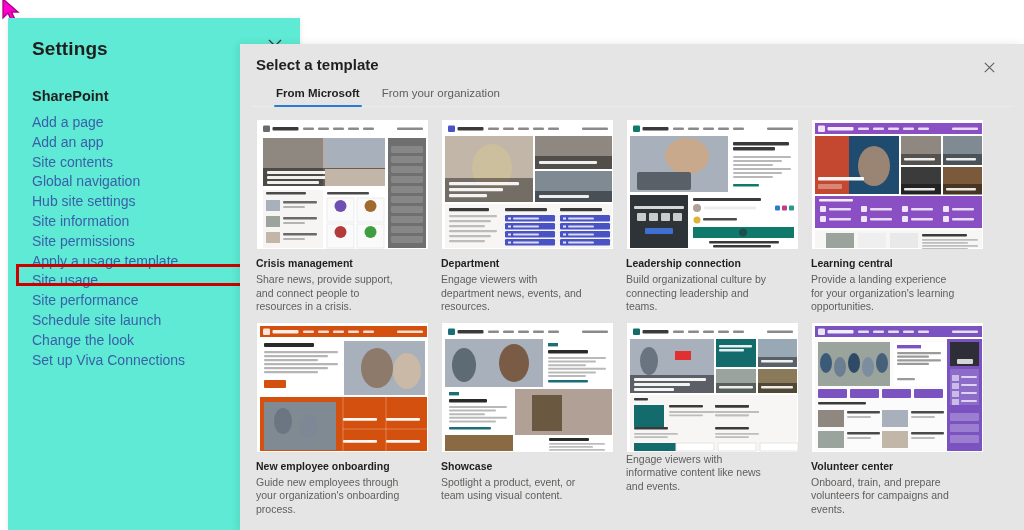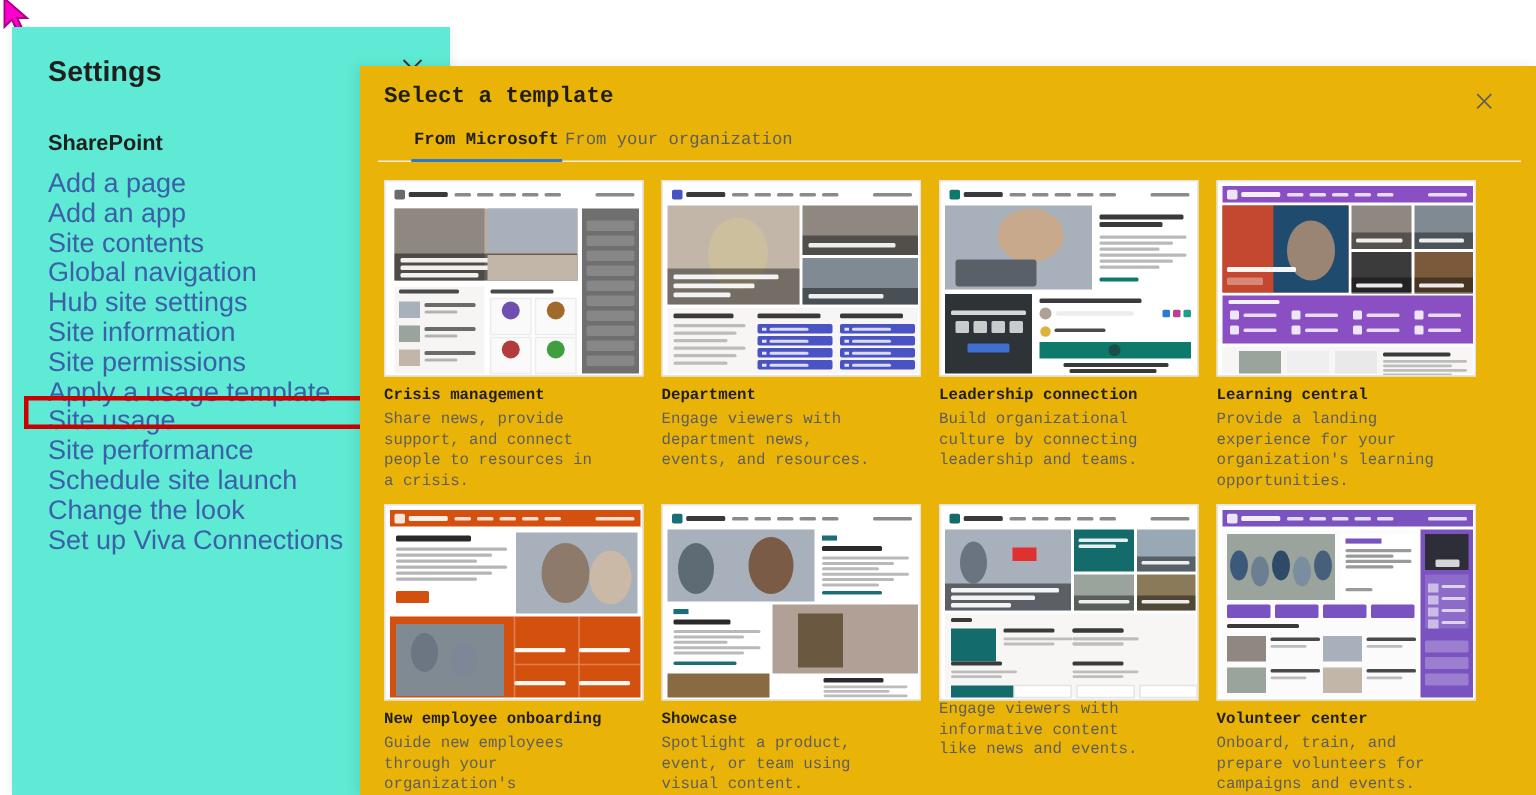--- a/index.html
+++ b/index.html
@@ -33,50 +33,49 @@
     width: 30px; height: 30px;
     display: flex; align-items: center; justify-content: center;
     color: #323130; cursor: pointer; background: none; border: none;
   }
   .settings-body { padding: 22px 0 0 24px; }
   .group-title {
     font-size: 14.5px; font-weight: 700; color: #201f1e;
     margin-bottom: 9px;
   }
   .nav-link {
-    display: block; font-size: 18px; color: #3b5fa8;
+    display: block; font-size: 14px; color: #3b5fa8;
     line-height: 19.8px; text-decoration: none; cursor: pointer;
     white-space: nowrap;
   }
   .nav-link.highlighted { position: relative; }
   .highlight-box {
     position: absolute; left: 8px; top: 246px;
     width: 237px; height: 22px;
     border: 3px solid #cc0000;
     pointer-events: none;
   }
 
   
   .template-panel {
     position: absolute; left: 240px; top: 44px;
     width: 784px; height: 486px;
-    background: #eab308;
+    background: #e5e5e5;
     box-shadow: -2px 0 8px rgba(0,0,0,0.09);
-    font-family: Liberation Mono, monospace;
   }
   .tp-head { position: relative; padding: 12px 0 0 16px; }
   .tp-title { font-size: 15px; font-weight: 600; color: #201f1e; }
   .tp-close {
     position: absolute; right: 22px; top: 10px;
     width: 26px; height: 26px; border: none; background: none;
     display: flex; align-items: center; justify-content: center;
     color: #605e5c; cursor: pointer; font-size: 13px;
   }
   .tabs {
-    display: flex; padding: 10px 0 0 22px;
+    display: flex; gap: 18px; padding: 10px 0 0 22px;
     border-bottom: 1px solid #edebe9; margin: 0 10px 0 12px;
   }
   .tab {
     font-size: 11.5px; color: #605e5c; padding: 4px 2px 7px 2px;
     cursor: pointer; position: relative; white-space: nowrap;
   }
   .tab.active { color: #201f1e; font-weight: 600; }
   .tab.active::after {
     content: ""; position: absolute; left: 0; right: 0; bottom: -1px;
     height: 2.5px; background: #2a7ad6; border-radius: 2px;

